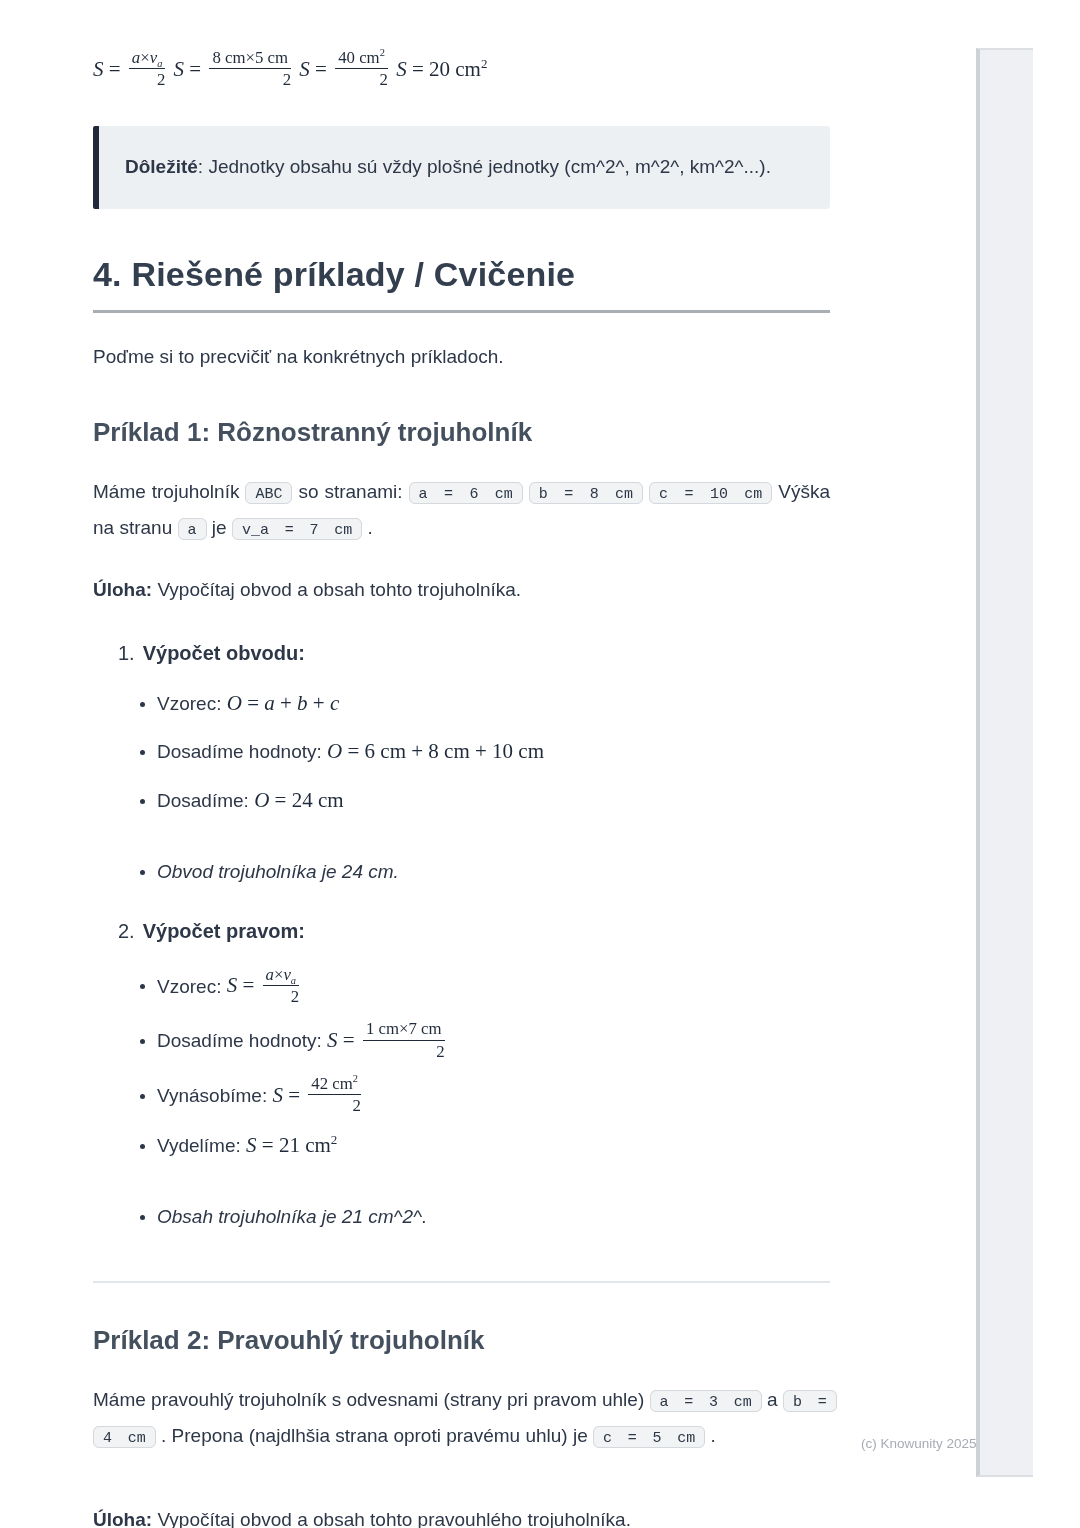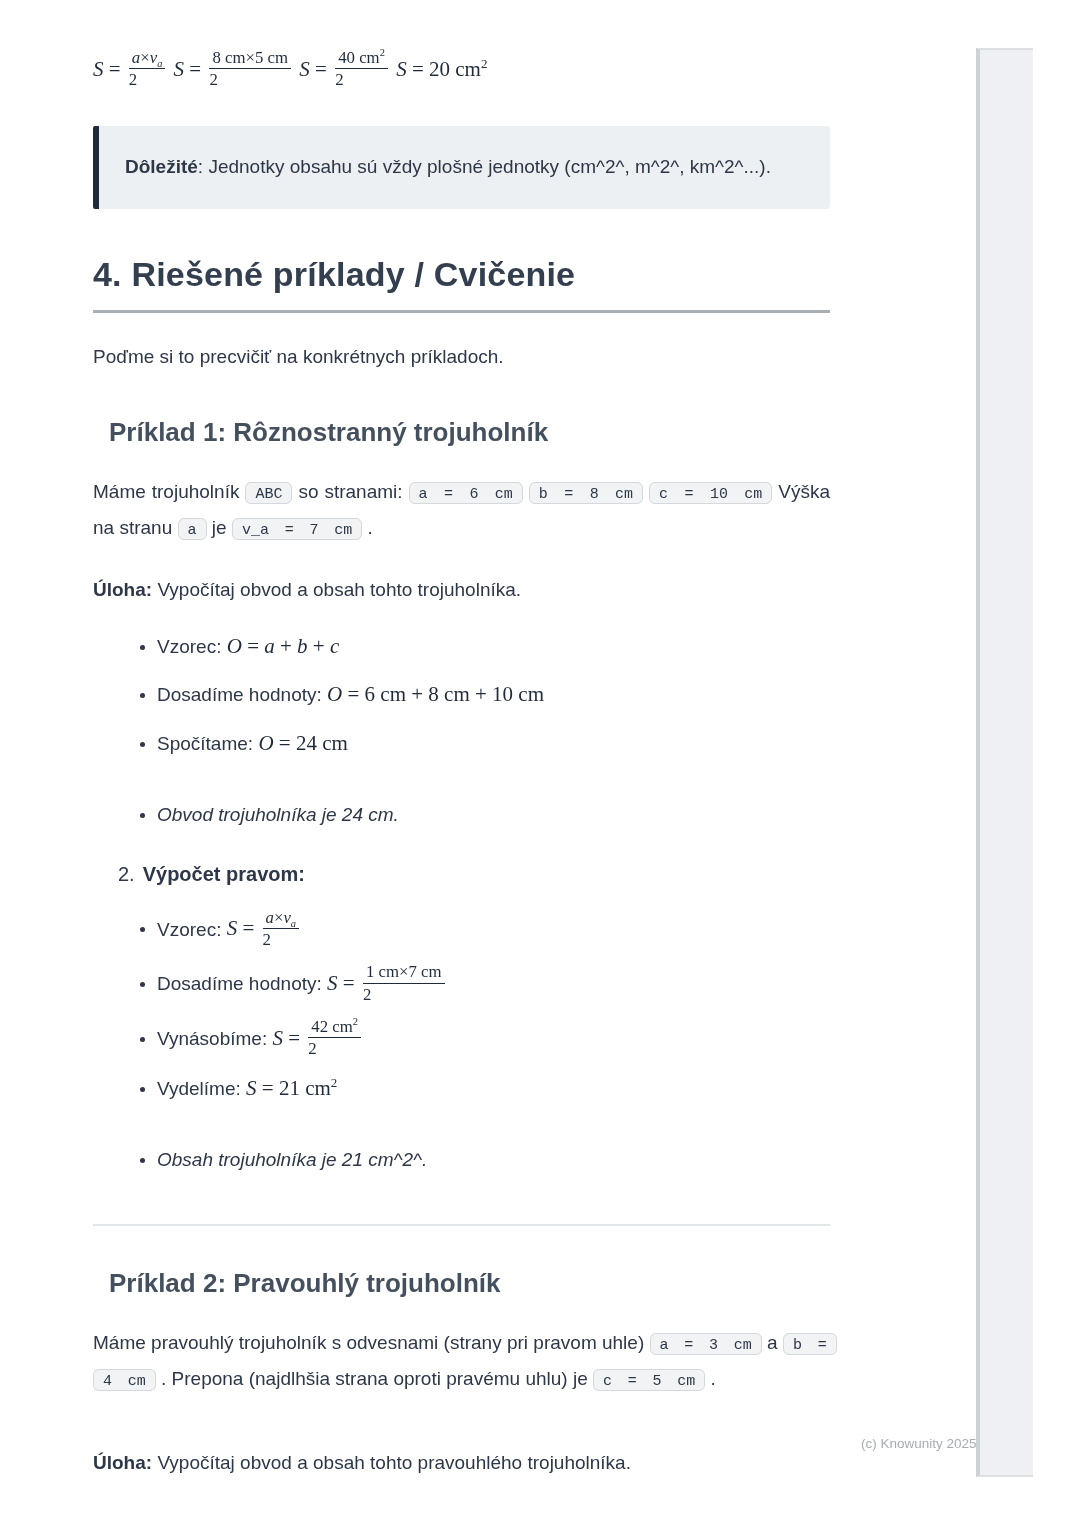--- a/index.html
+++ b/index.html
@@ -22,21 +22,21 @@
     font-family: "Liberation Serif", serif;
     font-size: 21px;
     color: #1f2a3a;
   }
   .math .it { font-style: italic; }
   .math sup { font-size: 0.62em; vertical-align: super; line-height: 0; }
   .math sub { font-size: 0.62em; vertical-align: sub; line-height: 0; }
   .frac {
     display: inline-block;
     vertical-align: middle;
-    text-align: left;
+    text-align: right;
     font-size: 0.80em;
     line-height: 1.15;
     margin: 0 3px;
     transform: translateY(-2px);
   }
   .frac .num { display: block; border-bottom: 1.2px solid #1f2a3a; padding: 0 3px 1px; }
   .frac .den { display: block; padding-top: 1px; }
   .formula-line { margin: 50px 0 0 0; }
   
   .callout {
@@ -61,21 +61,21 @@
     letter-spacing: 0.2px;
     color: #333f4f;
   }
   .h1-rule {
     border: none;
     height: 3px;
     background: #a9aeb3;
     margin: 16px 0 0 0;
   }
   h2 {
-    margin: 42px 0 0 16px;
+    margin: 42px 0 0 0;
     font-size: 26px;
     font-weight: 700;
     color: #45505f;
   }
   
   .intro, .para, .task {
     font-size: 19px;
     line-height: 1.9;
     margin: 26px 0 0 0;
   }
@@ -169,24 +169,27 @@
     <span>Výška na stranu</span>
     <span class="chip">a</span>
     <span>je</span>
     <span class="chip">v_a = 7 cm</span>
     <span>.</span>
   </p>
 
   <p class="task"><span class="b">Úloha:</span><span> Vypočítaj obvod a obsah tohto trojuholníka.</span></p>
 
 
+  <div class="step-head">
+    <span class="step-num">1.</span><span class="step-label">Výpočet obvodu:</span>
+  </div>
   <ul class="bullets">
     <li><span>Vzorec: </span><span class="math"><span class="it">O</span><span> = </span><span class="it">a</span><span> + </span><span class="it">b</span><span> + </span><span class="it">c</span></span></li>
     <li><span>Dosadíme hodnoty: </span><span class="math"><span class="it">O</span><span> = 6 cm + 8 cm + 10 cm</span></span></li>
-    <li><span>Spočítame: </span><span class="math"><span class="it">O</span><span> = 24 cm</span></span></li>
+    <li><span>Dosadíme: </span><span class="math"><span class="it">O</span><span> = 24 cm</span></span></li>
     <li class="conclusion">Obvod trojuholníka je 24 cm.</li>
   </ul>
 
   <div class="step-head">
     <span class="step-num">2.</span><span class="step-label">Výpočet pravom:</span>
   </div>
   <ul class="bullets tight">
     <li><span>Vzorec: </span><span class="math"><span class="it">S</span><span> = </span><span class="frac"><span class="num"><span class="it">a</span><span>×</span><span class="it">v</span><sub class="it">a</sub></span><span class="den"><span>2</span></span></span></span></li>
     <li><span>Dosadíme hodnoty: </span><span class="math"><span class="it">S</span><span> = </span><span class="frac"><span class="num"><span>1 cm×7 cm</span></span><span class="den"><span>2</span></span></span></span></li>
     <li><span>Vynásobíme: </span><span class="math"><span class="it">S</span><span> = </span><span class="frac"><span class="num"><span>42 cm</span><sup>2</sup></span><span class="den"><span>2</span></span></span></span></li>

